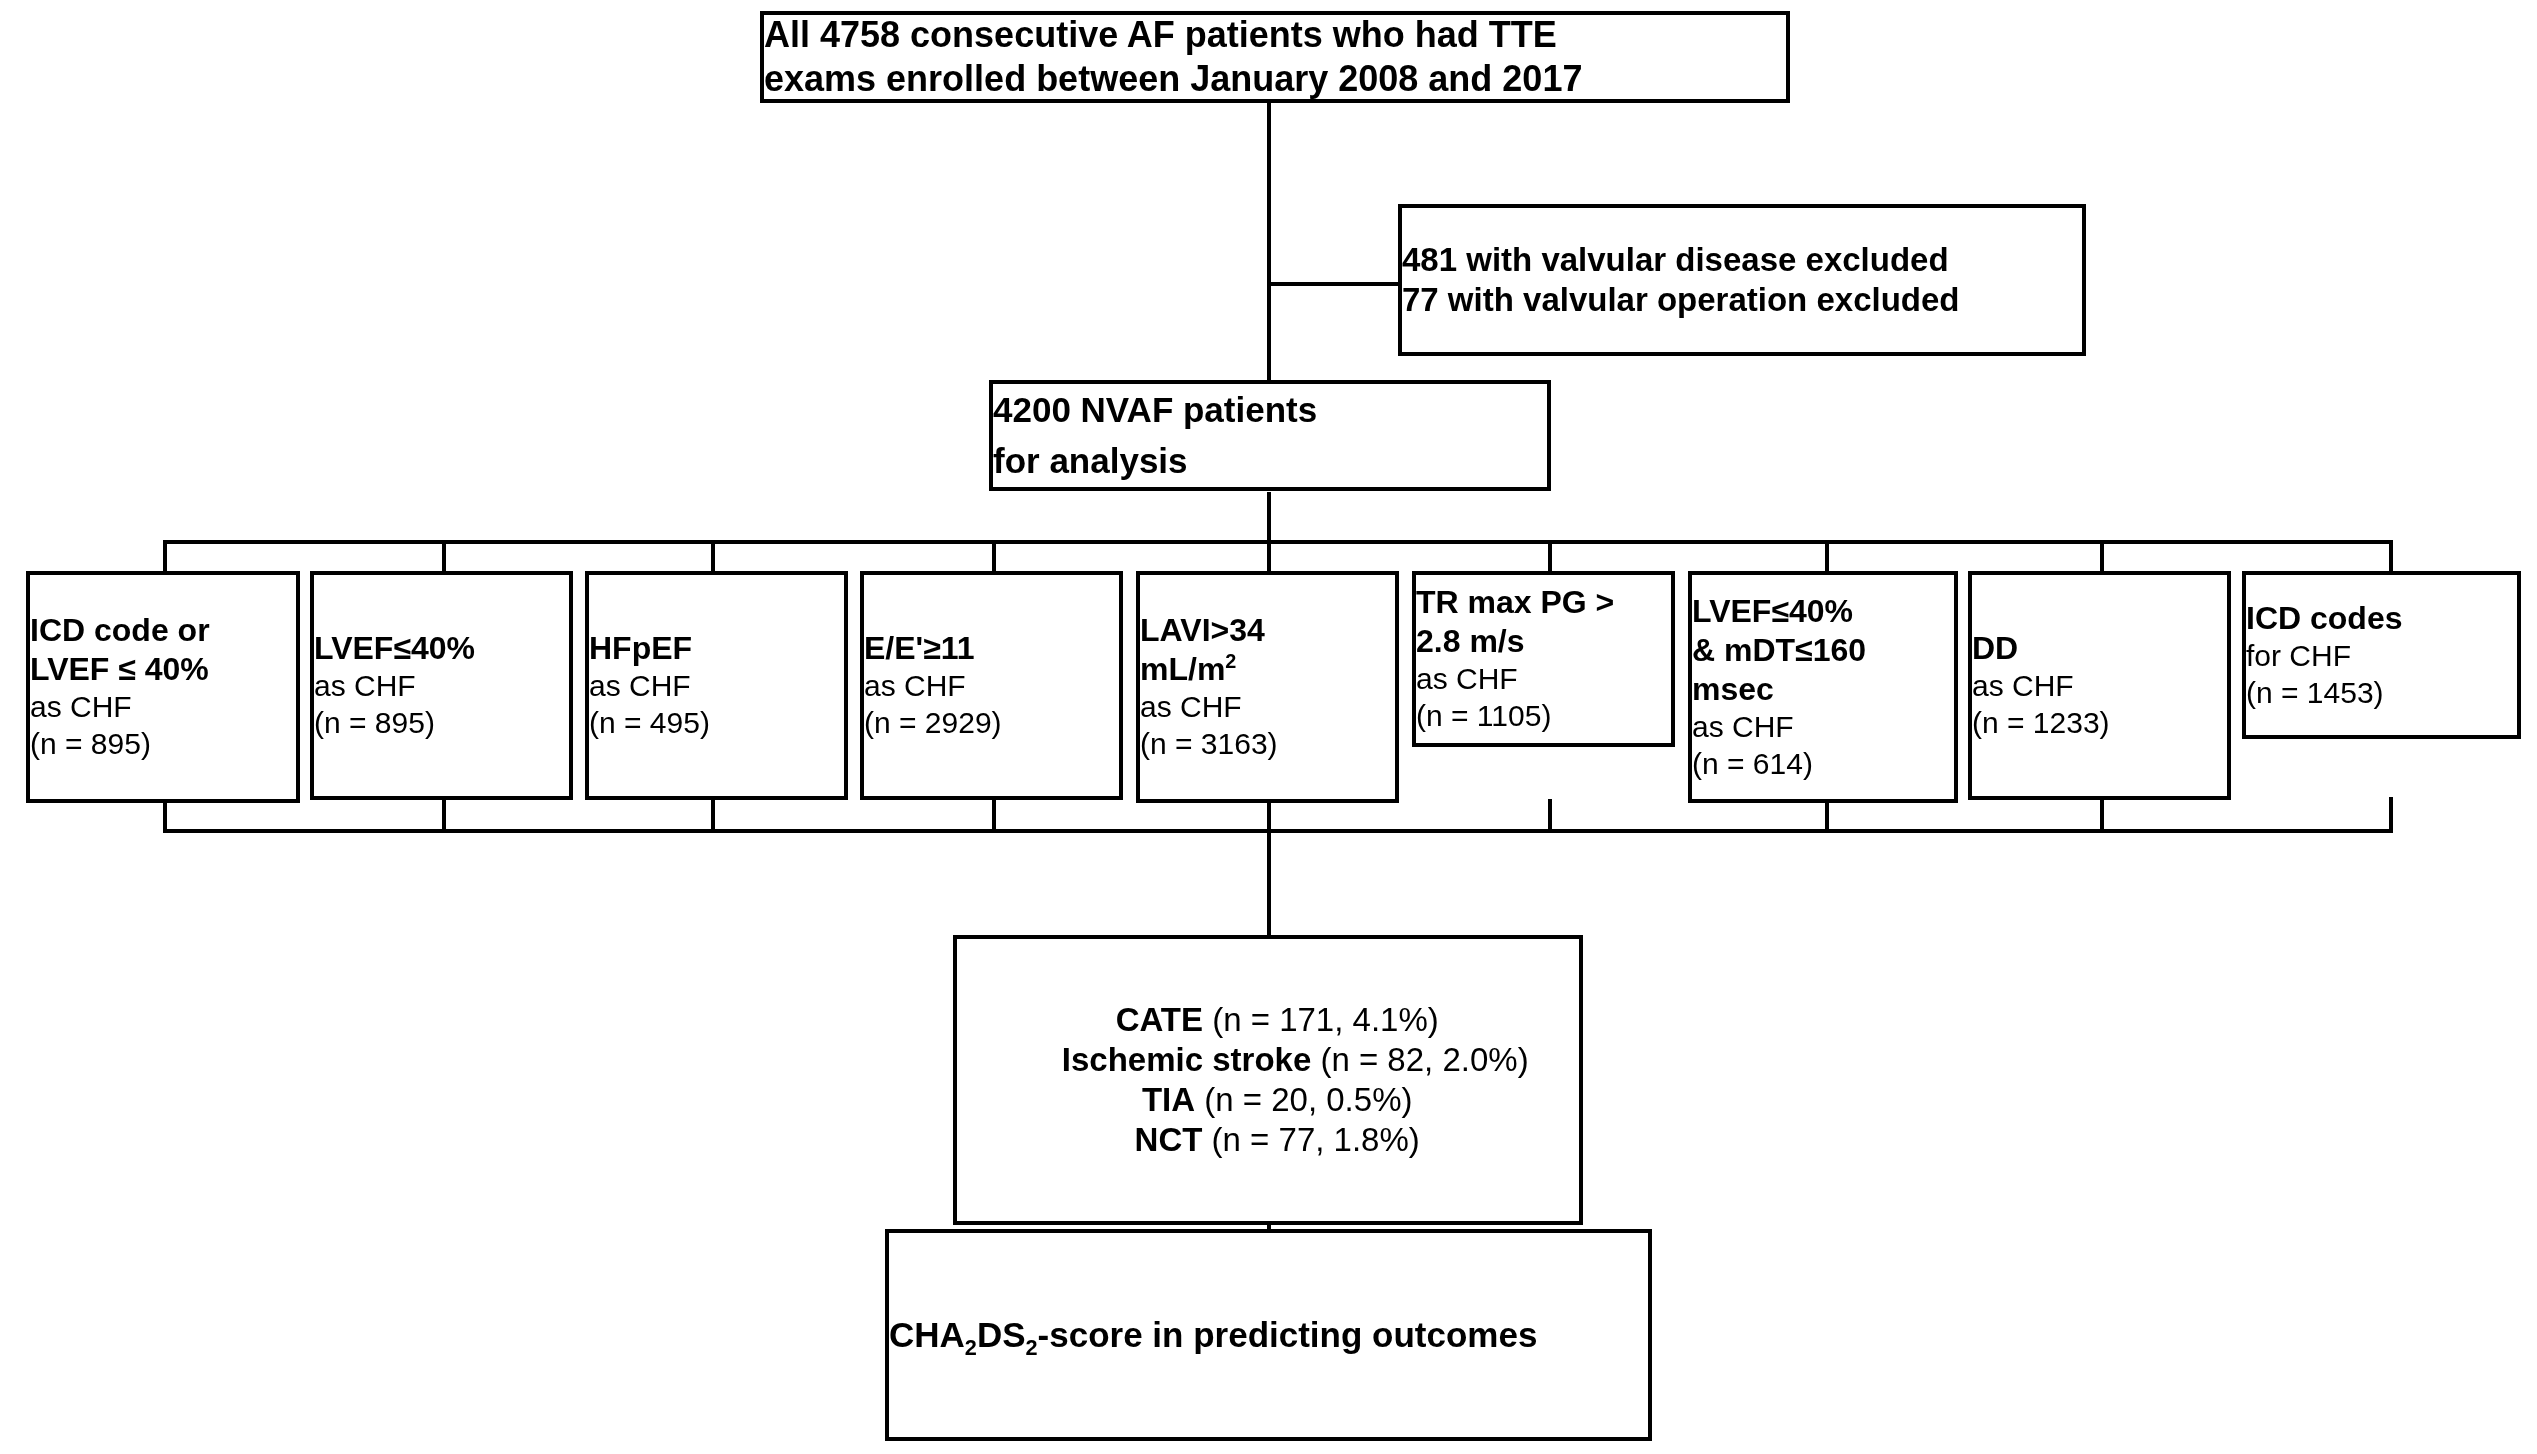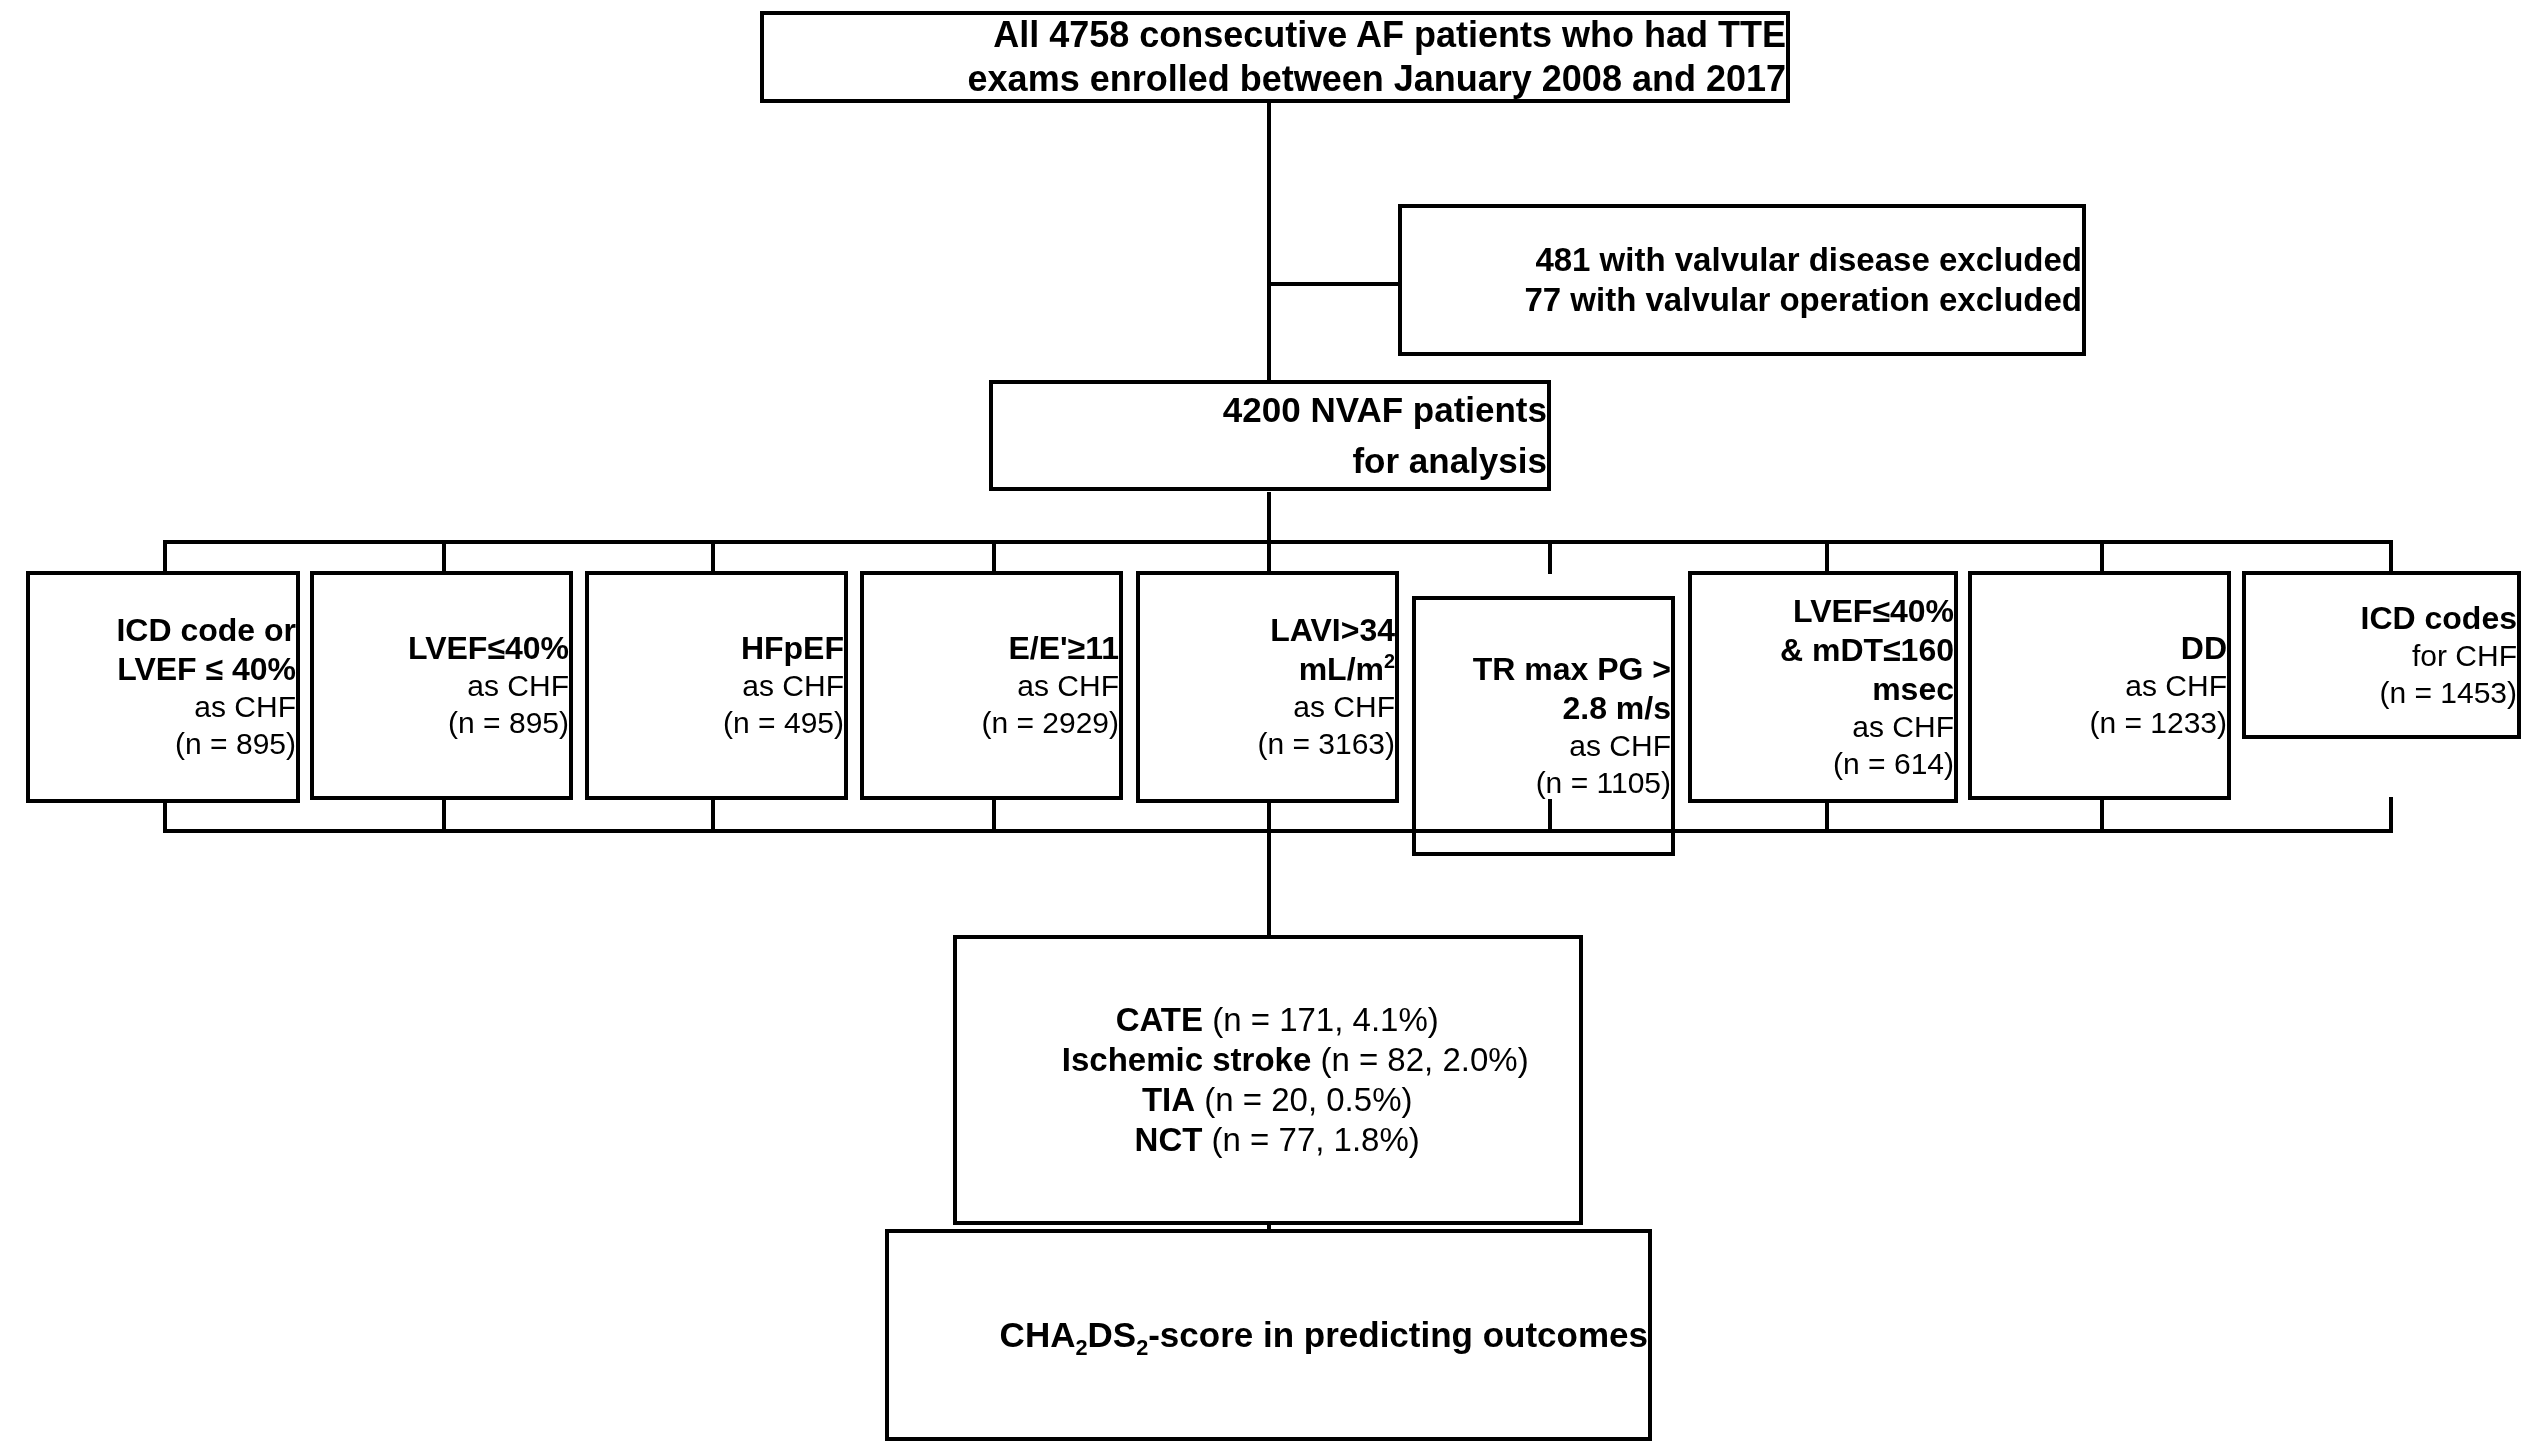--- a/index.html
+++ b/index.html
@@ -16,21 +16,21 @@
     color: #000000;
     overflow: hidden;
   }
   .box {
     position: absolute;
     box-sizing: border-box;
     border: 4.1px solid #000000;
     background: #ffffff;
     display: flex;
     flex-direction: column;
-    align-items: flex-end;
+    align-items: flex-start;
     justify-content: center;
     text-align: center;
     line-height: 1.22;
   }
   .box.left-align {
     align-items: center;
     text-align: left;
   }
   .line {
     position: absolute;
@@ -117,21 +117,21 @@
     <span class="crit-sub crit-line">(n = 2929)</span>
   </div>
 
   <div class="box" style="left:1136px; top:571px; width:263px; height:232px;">
     <span class="crit-head crit-line">LAVI&gt;34</span>
     <span class="crit-head crit-line">mL/m<sup>2</sup></span>
     <span class="crit-sub crit-line">as CHF</span>
     <span class="crit-sub crit-line">(n = 3163)</span>
   </div>
 
-  <div class="box" style="left:1412px; top:596px; width:263px; height:260px;padding-left:44px;">
+  <div class="box" style="left:1412px; top:571px; width:263px; height:176px;">
     <span class="crit-head crit-line">TR max PG &gt;</span>
     <span class="crit-head crit-line">2.8 m/s</span>
     <span class="crit-sub crit-line">as CHF</span>
     <span class="crit-sub crit-line">(n = 1105)</span>
   </div>
 
   <div class="box" style="left:1688px; top:571px; width:270px; height:232px;">
     <span class="crit-head crit-line">LVEF≤40%</span>
     <span class="crit-head crit-line">&amp; mDT≤160</span>
     <span class="crit-head crit-line">msec</span>

